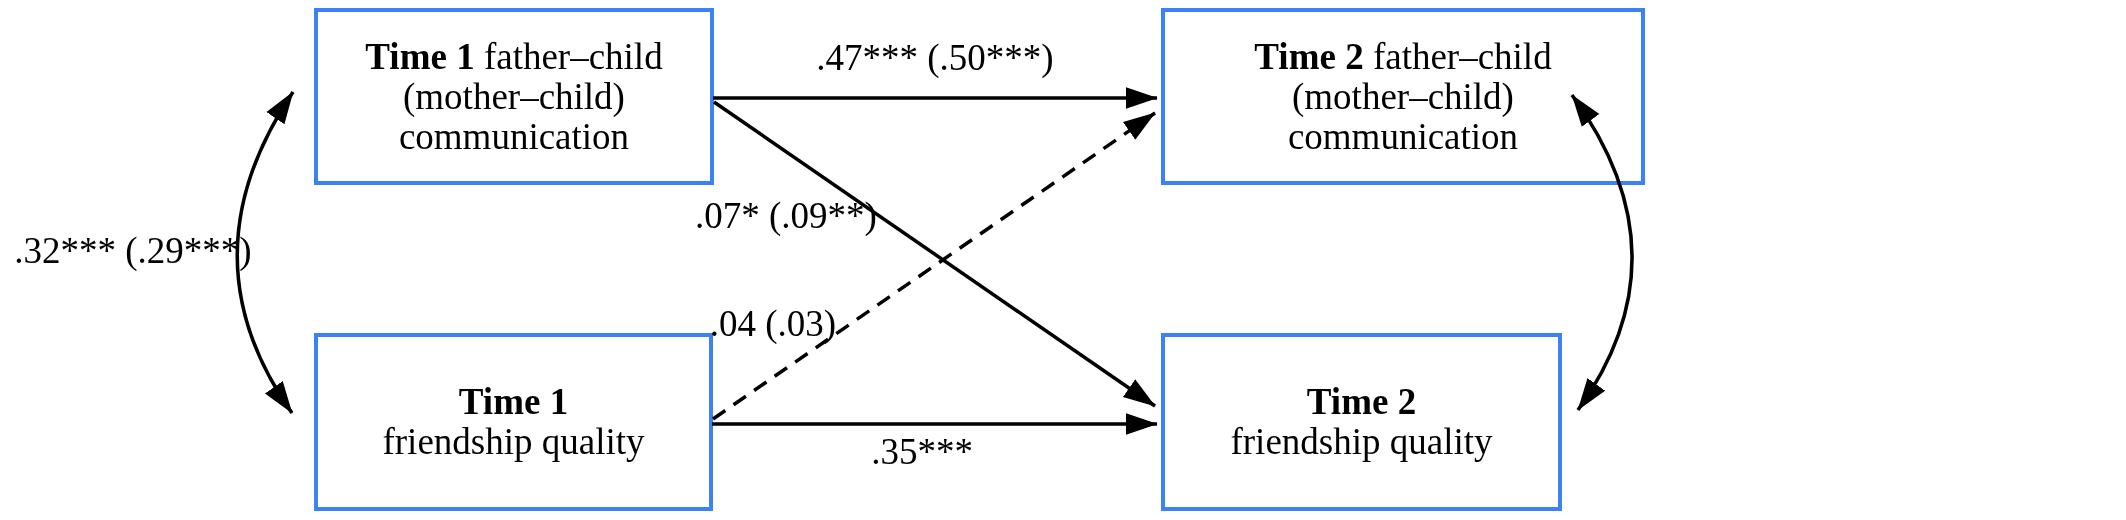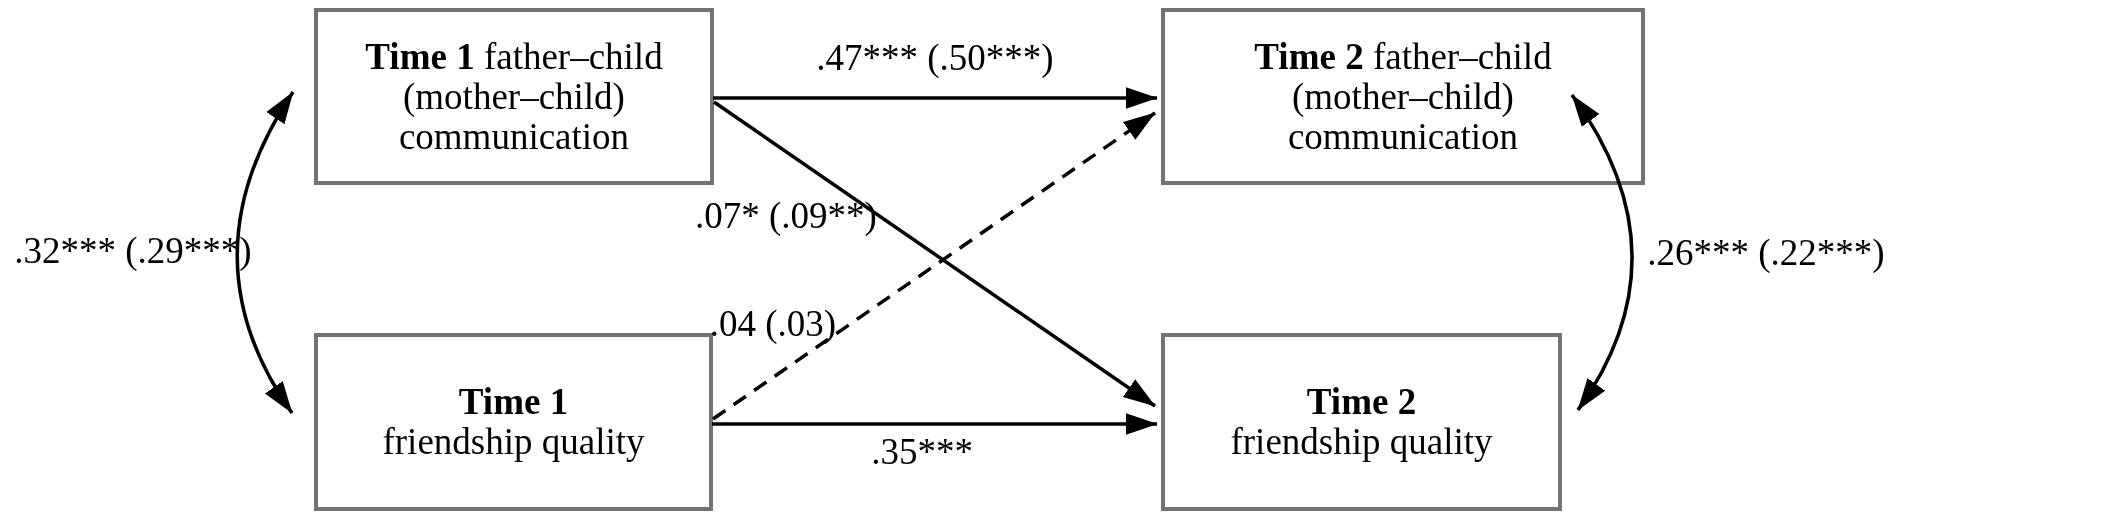--- a/index.html
+++ b/index.html
@@ -13,21 +13,21 @@
     height: 520px;
     background: #ffffff;
     color: #000000;
     font-family: "Liberation Serif", "DejaVu Serif", serif;
     overflow: hidden;
   }
   .var-box {
     position: absolute;
     box-sizing: border-box;
     background: #ffffff;
-    border: 4px solid #737373;
+    border: 4px solid #3b82f6;
     display: flex;
     align-items: center;
     justify-content: center;
     text-align: center;
     font-size: 37px;
     line-height: 40px;
   }
   .var-box .bold { font-weight: bold; }
   .box-t1-comm  { left: 314px;  top: 8px;   width: 400px; height: 177px; }
   .box-t2-comm  { left: 1161px; top: 8px;   width: 484px; height: 177px; }
@@ -109,15 +109,14 @@
     <path d="M 293 92 Q 182 257 292 413" stroke="#000000" stroke-width="3.5" fill="none" marker-start="url(#ah)" marker-end="url(#ah)"></path>
 
     <path d="M 1572 95 Q 1689 255 1578 410" stroke="#000000" stroke-width="3.5" fill="none" marker-start="url(#ah)" marker-end="url(#ah)"></path>
   </svg>
 
   <div class="path-label lbl-47">.47*** (.50***)</div>
   <div class="path-label lbl-07">.07* (.09**)</div>
   <div class="path-label lbl-04">.04 (.03)</div>
   <div class="path-label lbl-35">.35***</div>
   <div class="path-label lbl-32">.32*** (.29***)</div>
-  <div class="path-label lbl-26">.26*** (.22***)</div>
 
 </div>
 
 </body></html>

